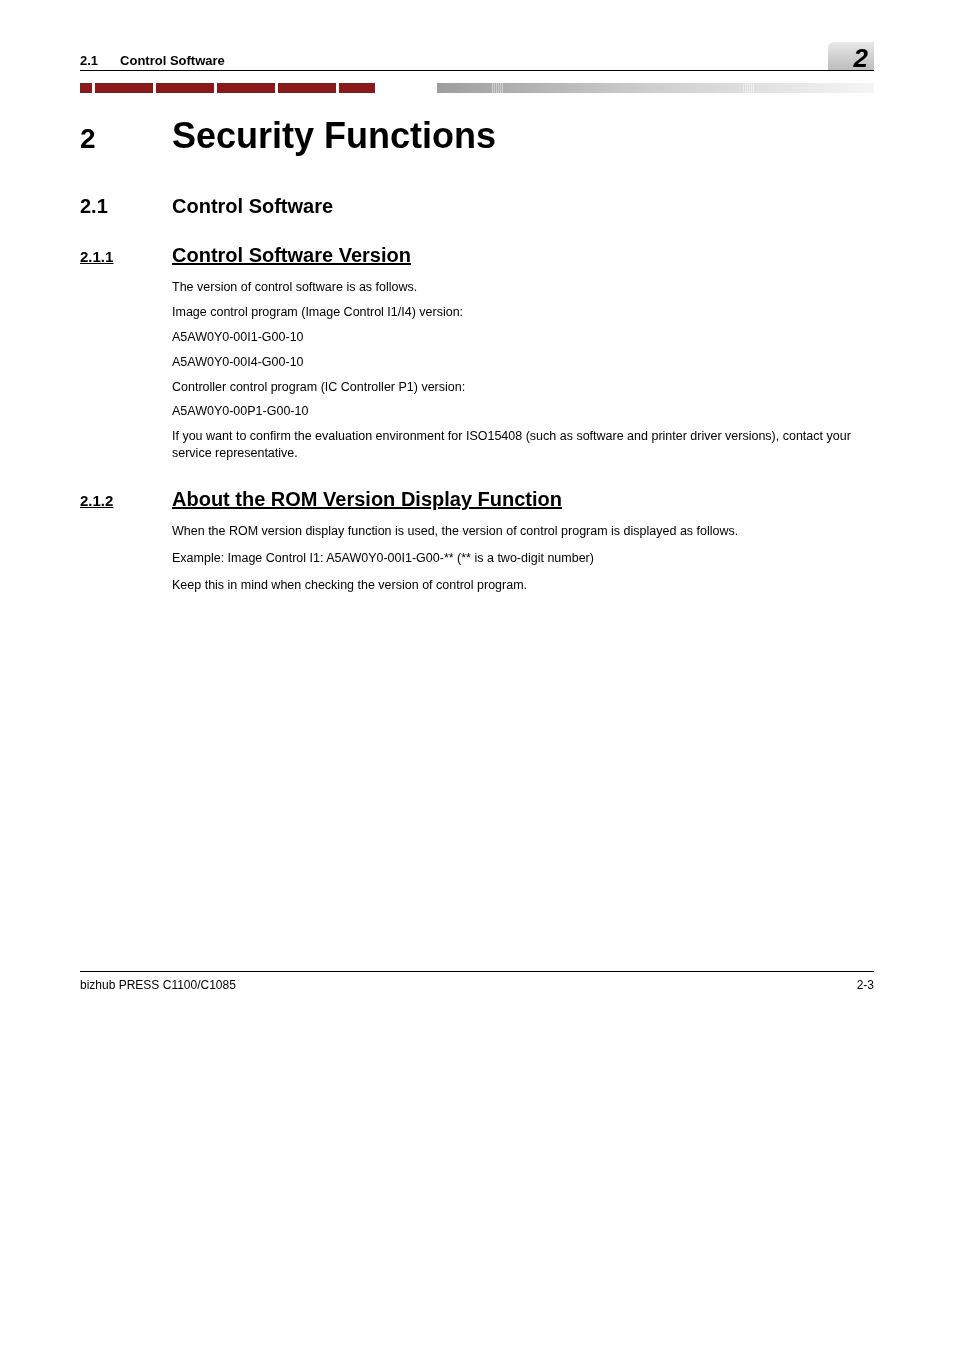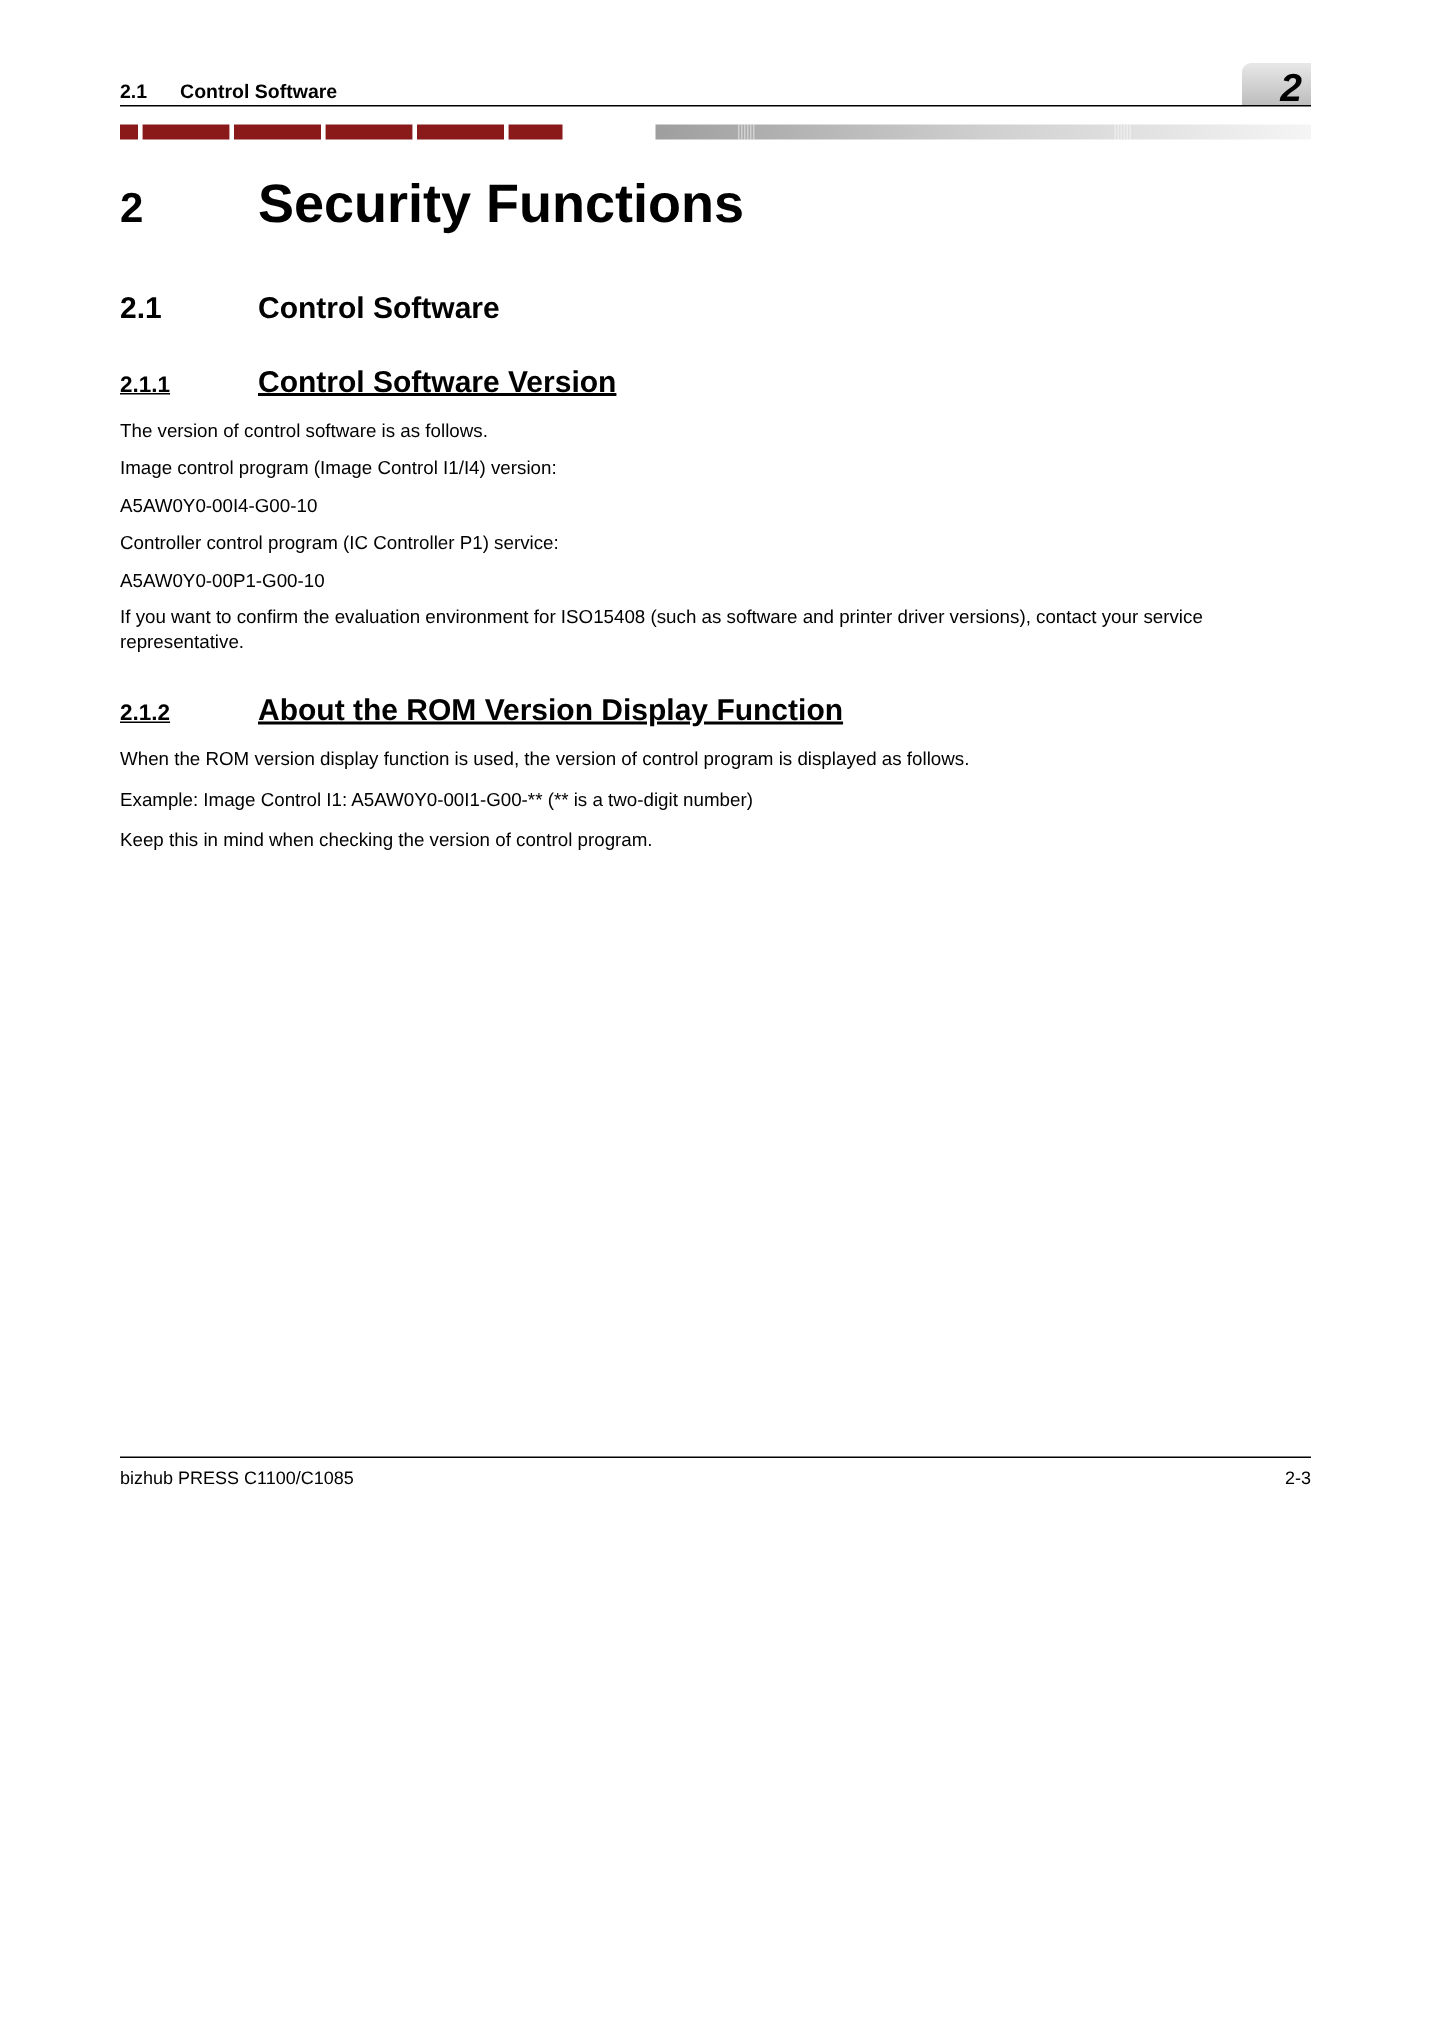--- a/index.html
+++ b/index.html
@@ -124,20 +124,21 @@
   .h-subsection {
     display: flex;
     gap: 50px;
     margin: 0 0 12px 0;
     align-items: baseline;
     text-decoration: underline;
   }
   .h-subsection .num { font-size: 15px; font-weight: bold; width: 42px; }
   .h-subsection .title { font-size: 20px; font-weight: bold; }
   .body-block {
+    margin-left: 92px;
     font-size: 12.5px;
     line-height: 1.35;
     color: #000;
   }
   .body-block p { margin-bottom: 10px; }
   .body-block p.tight { margin-bottom: 8px; }
   .body-block .bolded { font-weight: bold; }
   .sub-group { margin-bottom: 26px; }
   .footer {
     position: absolute;
@@ -212,22 +213,23 @@
   </div>
 
   <div class="sub-group">
     <div class="h-subsection">
       <div class="num">2.1.1</div>
       <div class="title">Control Software Version</div>
     </div>
     <div class="body-block">
       <p class="tight">The version of control software is as follows.</p>
       <p class="tight">Image control program (Image Control I1/I4) version:</p>
+      <p class="tight">A5AW0Y0-00I1-G00-10</p>
       <p class="tight">A5AW0Y0-00I4-G00-10</p>
-      <p class="tight">Controller control program (IC Controller P1) service:</p>
+      <p class="tight">Controller control program (IC Controller P1) version:</p>
       <p class="tight">A5AW0Y0-00P1-G00-10</p>
       <p>If you want to confirm the evaluation environment for ISO15408 (such as software and printer driver versions), contact your service representative.</p>
     </div>
   </div>
 
   <div class="sub-group">
     <div class="h-subsection">
       <div class="num">2.1.2</div>
       <div class="title">About the ROM Version Display Function</div>
     </div>

